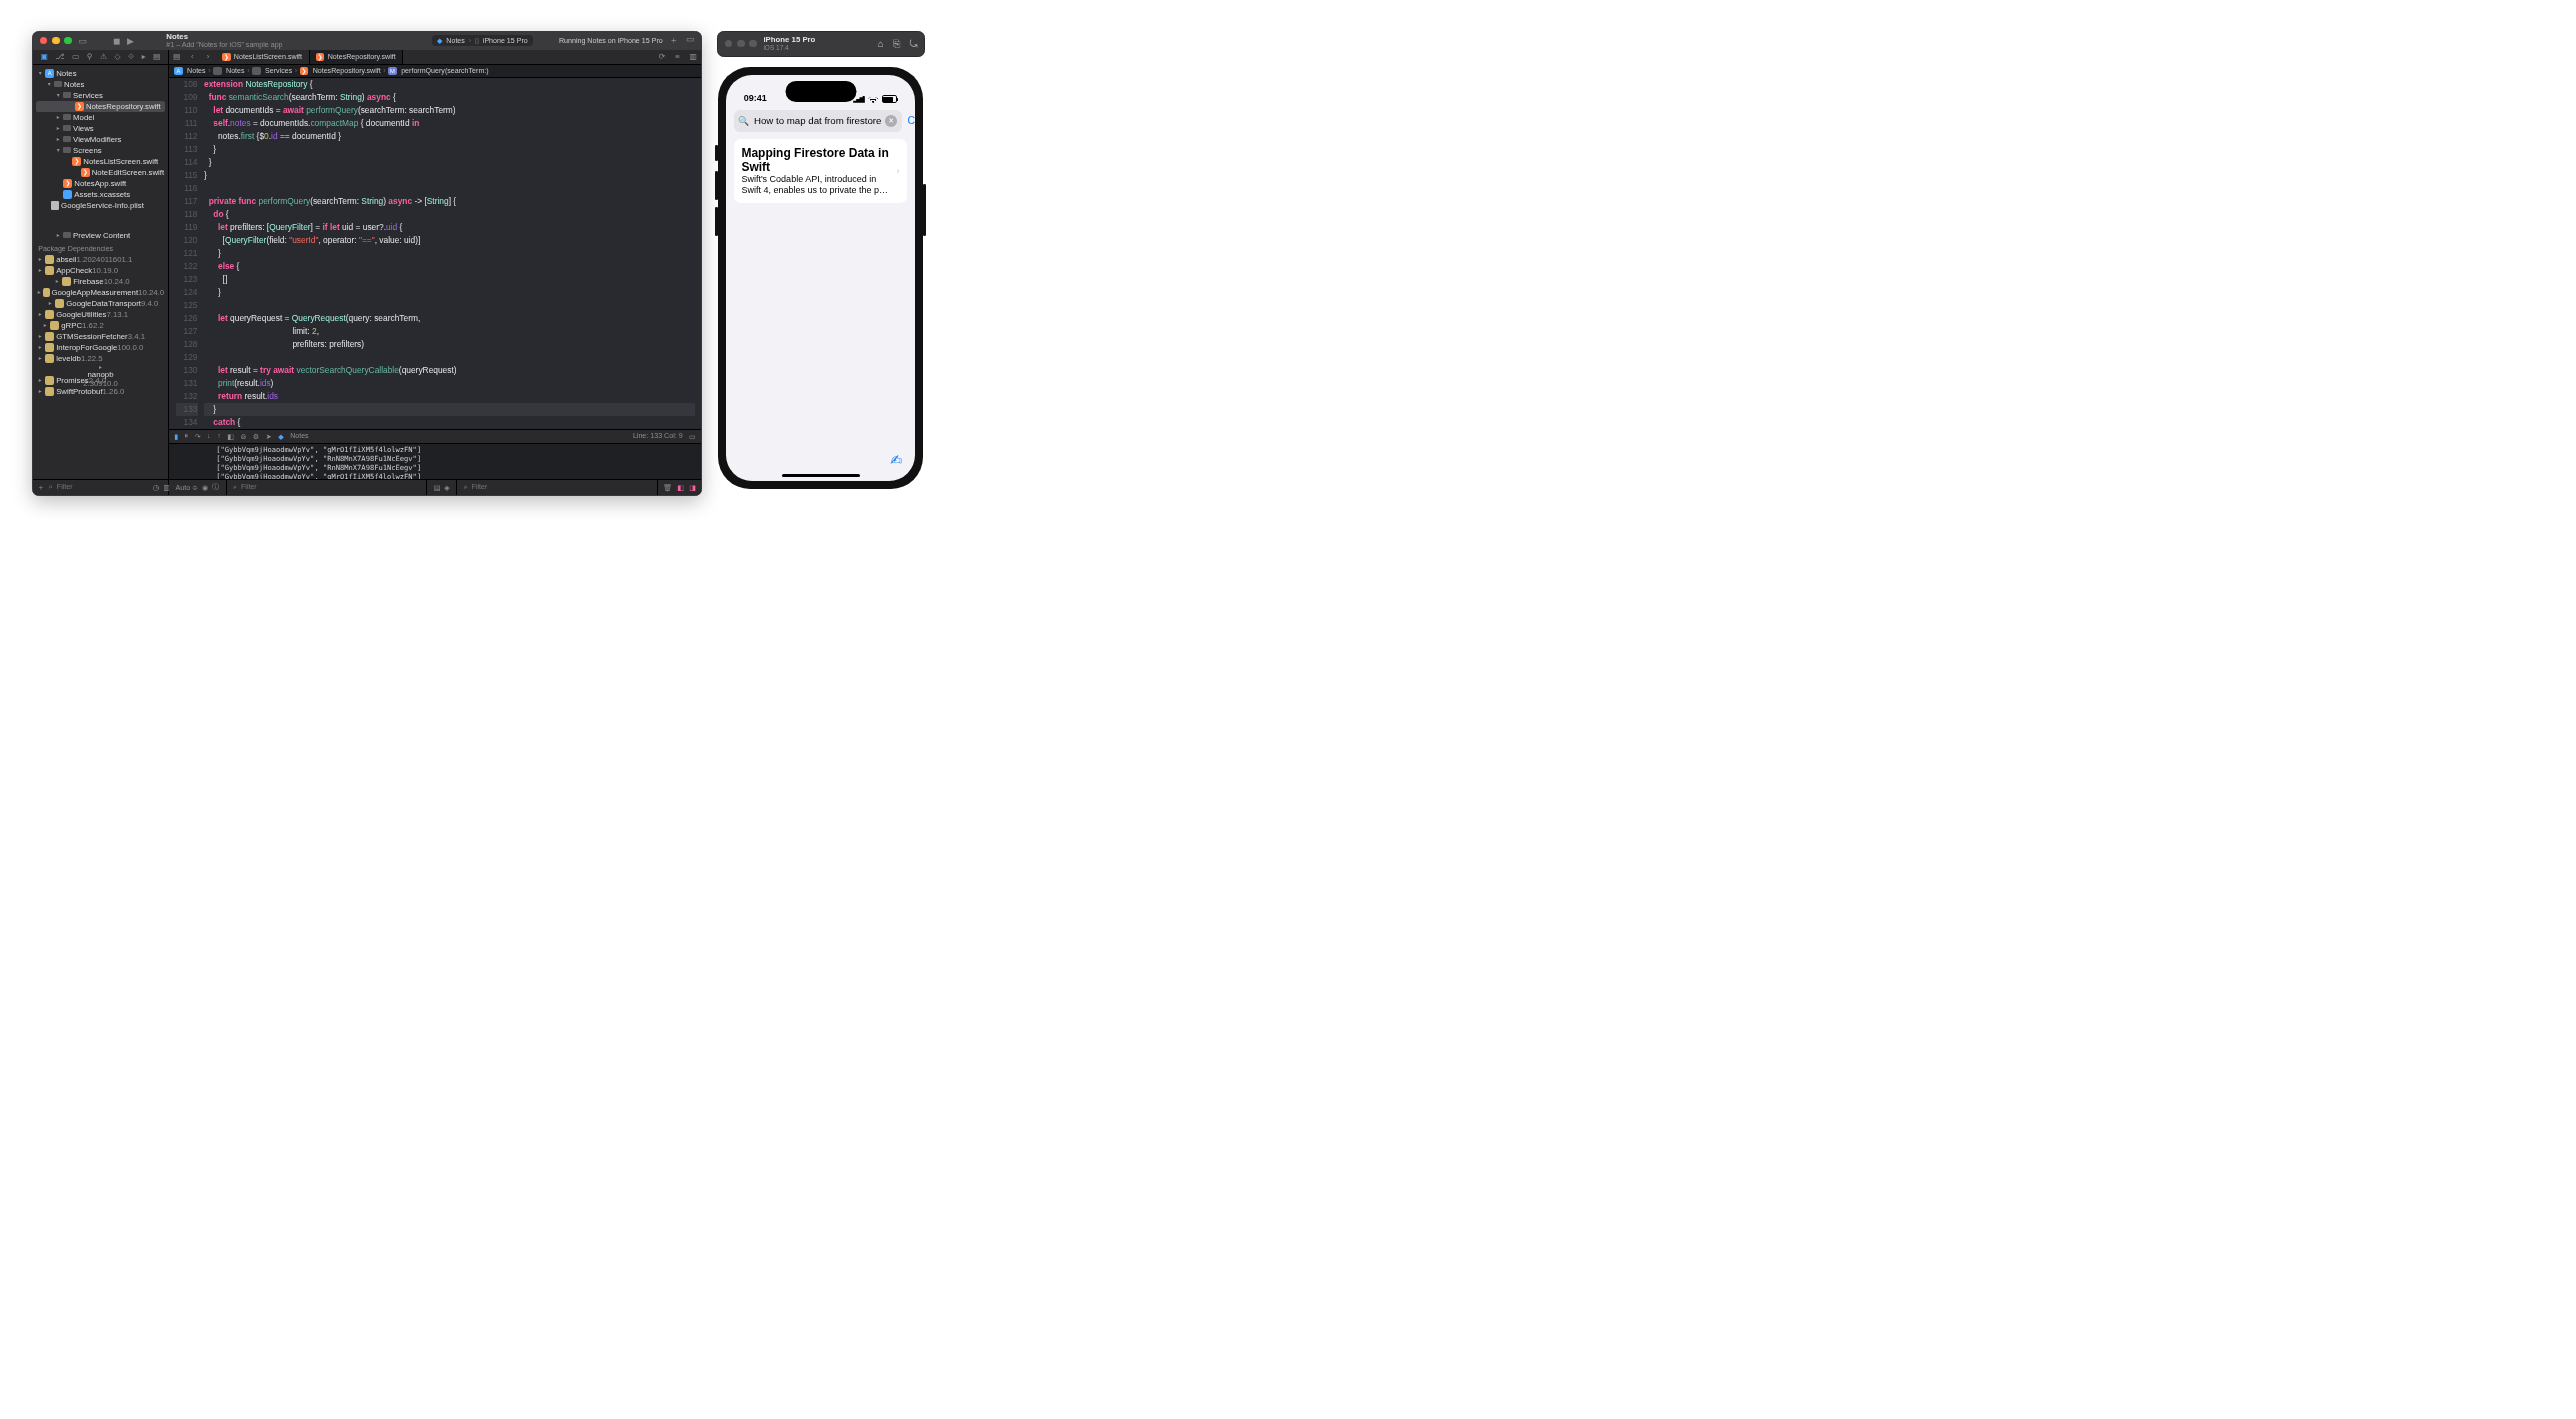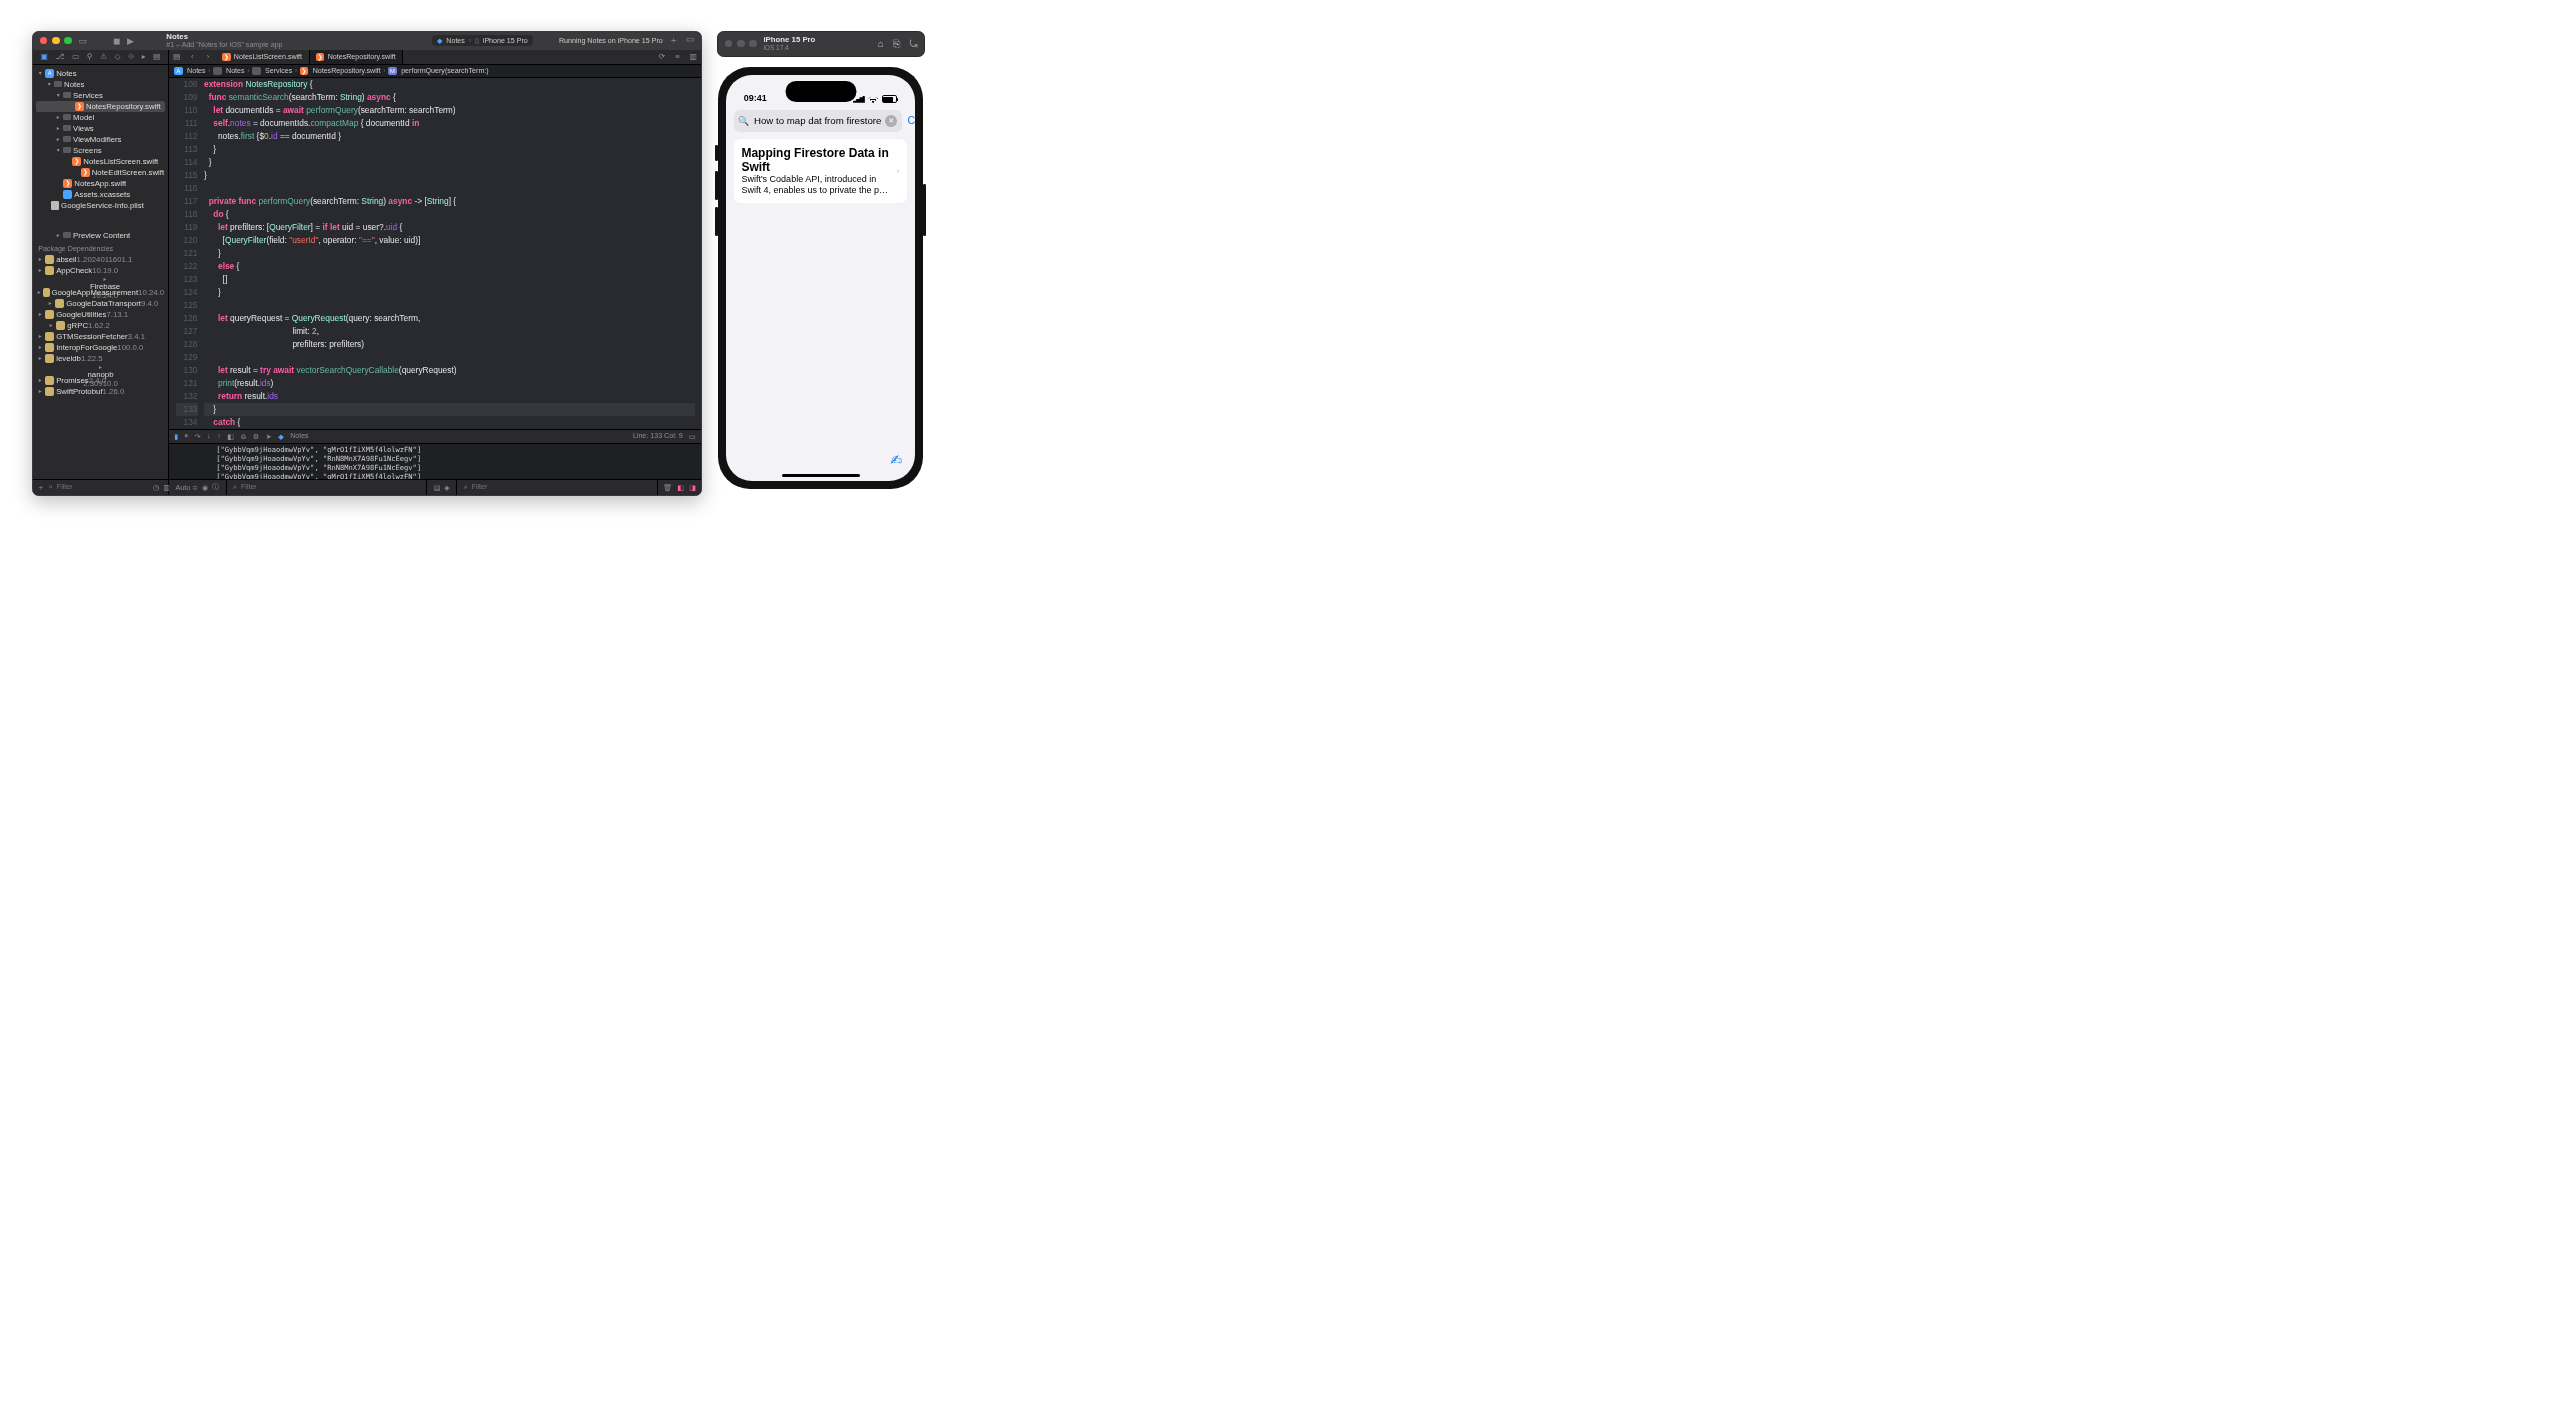--- a/index.html
+++ b/index.html
@@ -236,21 +236,21 @@
             <span class="ficon pkg" style="background: rgb(205, 178, 106); border-radius: 1.9px; width: 9px; height: 9px;"></span>
             <span>abseil </span>
             <span style="color: rgb(142, 142, 147);">1.2024011601.1</span>
           </div>
           <div class="node" style="padding-left: 3.9px;">
             <span class="chev">▸</span>
             <span class="ficon pkg" style="background: rgb(205, 178, 106); border-radius: 1.9px; width: 9px; height: 9px;"></span>
             <span>AppCheck </span>
             <span style="color: rgb(142, 142, 147);">10.19.0</span>
           </div>
-          <div class="node" style="padding-left: 13px; flex-direction: column;">
+          <div class="node" style="padding-left: 21px;">
             <span class="chev">▸</span>
             <span class="ficon pkg" style="background: rgb(205, 178, 106); border-radius: 1.9px; width: 9px; height: 9px;"></span>
             <span>Firebase </span>
             <span style="color: rgb(142, 142, 147);">10.24.0</span>
           </div>
           <div class="node" style="padding-left: 3.9px;">
             <span class="chev">▸</span>
             <span class="ficon pkg" style="background: rgb(205, 178, 106); border-radius: 1.9px; width: 9px; height: 9px;"></span>
             <span>GoogleAppMeasurement </span>
             <span style="color: rgb(142, 142, 147);">10.24.0</span>
@@ -260,21 +260,21 @@
             <span class="ficon pkg" style="background: rgb(205, 178, 106); border-radius: 1.9px; width: 9px; height: 9px;"></span>
             <span>GoogleDataTransport </span>
             <span style="color: rgb(142, 142, 147);">9.4.0</span>
           </div>
           <div class="node" style="padding-left: 3.9px;">
             <span class="chev">▸</span>
             <span class="ficon pkg" style="background: rgb(205, 178, 106); border-radius: 1.9px; width: 9px; height: 9px;"></span>
             <span>GoogleUtilities </span>
             <span style="color: rgb(142, 142, 147);">7.13.1</span>
           </div>
-          <div class="node" style="padding-left: 15px;">
+          <div class="node" style="padding-left: 9px;">
             <span class="chev">▸</span>
             <span class="ficon pkg" style="background: rgb(205, 178, 106); border-radius: 1.9px; width: 9px; height: 9px;"></span>
             <span>gRPC </span>
             <span style="color: rgb(142, 142, 147);">1.62.2</span>
           </div>
           <div class="node" style="padding-left: 3.9px;">
             <span class="chev">▸</span>
             <span class="ficon pkg" style="background: rgb(205, 178, 106); border-radius: 1.9px; width: 9px; height: 9px;"></span>
             <span>GTMSessionFetcher </span>
             <span style="color: rgb(142, 142, 147);">3.4.1</span>

